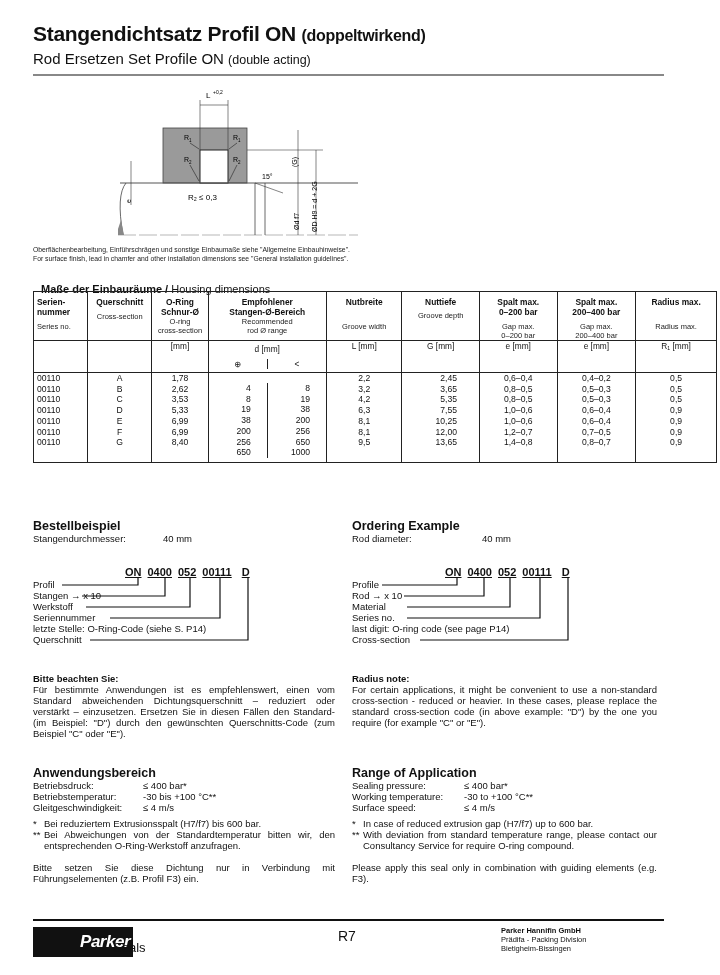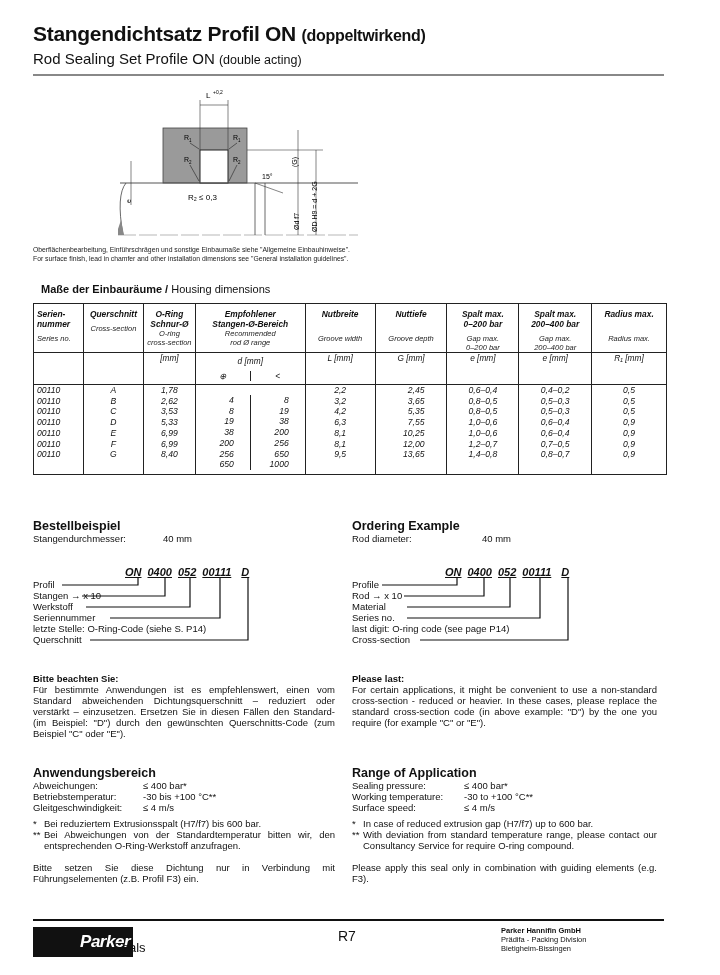--- a/index.html
+++ b/index.html
@@ -8,56 +8,56 @@
   .title-de { left: 33px; top: 22px; font-size: 21px; font-weight: bold; letter-spacing: -0.3px; }
   .title-de .sub { font-size: 16px; }
   .title-en { left: 33px; top: 50px; font-size: 15px; }
   .title-en .sub { font-size: 12.5px; }
   .hr-top { left: 33px; top: 74px; width: 631px; height: 2px; background: #888; }
   .drawing { left: 118px; top: 85px; width: 240px; height: 160px; }
   .notes-install { left: 33px; top: 245px; font-size: 6.8px; line-height: 9px; color: #222; }
   .housing-title { left: 33px; top: 283px; font-size: 11px; padding-left: 8px; }
   .housing-title b { font-weight: bold; }
 
-  table.dims { position: absolute; left: 33px; top: 303px; width: 634px; border-collapse: collapse; font-size: 8.3px; font-style: italic; }
+  table.dims { position: absolute; left: 33px; top: 291px; width: 684px; border-collapse: collapse; font-size: 8.3px; }
   table.dims td { border-left: 1.4px solid #222; border-right: 1.4px solid #222; text-align: center; vertical-align: top; padding: 0 3px; }
   table.dims { border: 1.6px solid #222; }
   .hrow td { border-bottom: 1.4px solid #222; }
   .h-de { font-weight: bold; font-size: 8.4px; line-height: 10px; padding-top: 5px; }
   .h-en { font-size: 7.5px; line-height: 9px; color: #222; margin-top: 5px; }
   .unit-row td { height: 28px; padding-top: 3px; font-size: 8.3px; }
   .body-row td { font-size: 8.6px; line-height: 10.7px; padding-top: 10px; padding-bottom: 4px; }
   .num-r { text-align: right !important; }
   .sub-cells { display: flex; margin-top: 5px; }
   .sub-cells span { flex: 1; text-align: center; }
   .sub-cells span:first-child { border-right: 1.2px solid #222; }
 
   .sec-h { font-weight: bold; font-size: 12.5px; }
   .txt { font-size: 9.5px; line-height: 11px; }
   .order { font-size: 9.5px; line-height: 11px; }
-  .code { font-weight: bold; font-size: 11px; font-style: italic; }
+  .code { font-weight: bold; font-size: 11px; }
   .code span { text-decoration: underline; margin-right: 6px; }
   .bold-s { font-weight: bold; font-size: 9.5px; }
   .just { text-align: justify; }
   .hr-bot { left: 33px; top: 919px; width: 631px; height: 2px; background: #111; }
   .logo { left: 33px; top: 927px; width: 100px; height: 30px; background: #111; color: #fff; font-weight: bold; font-size: 17px; font-style: italic; letter-spacing: -0.5px; display: flex; align-items: center; justify-content: flex-end; padding-right: 3px; box-sizing: border-box; }
   .logo-seals { left: 113px; top: 940px; font-size: 13px; }
   .pageno { left: 338px; top: 928px; font-size: 14px; }
   .company { left: 501px; top: 926px; font-size: 7.5px; line-height: 9px; }
   .company b { font-weight: bold; }
 </style>
 </head>
 <body>
 
 <div class="abs title-de">
   <span>Stangendichtsatz Profil ON</span>
   <span class="sub">(doppeltwirkend)</span>
 </div>
 <div class="abs title-en">
-  <span>Rod Sealing Set Profile ON</span>
+  <span>Rod Ersetzen Set Profile ON</span>
   <span class="sub">(double acting)</span>
 </div>
 <div class="abs hr-top"></div>
 
 <svg class="abs drawing" viewBox="0 0 240 160" width="240" height="160">
 
   <rect x="45" y="43" width="84" height="55" fill="#9a9a9a" stroke="#444" stroke-width="0.8"></rect>
   <rect x="82" y="65" width="28" height="33" fill="#fff" stroke="#222" stroke-width="1"></rect>
 
   <line x1="82" y1="15" x2="82" y2="65" stroke="#333" stroke-width="0.6"></line>
@@ -147,21 +147,21 @@
 Stangen-Ø-Bereich</div>
           <div class="h-en" style="white-space:pre-line;margin-top:0">Recommended
 rod Ø  range</div>
         </td>
     <td>
           <div class="h-de">Nutbreite</div>
           <div class="h-en" style="margin-top:15px">Groove width</div>
         </td>
     <td>
           <div class="h-de">Nuttiefe</div>
-          <div class="h-en" style="margin-top:15px">Groove depth</div>
+          <div class="h-en" style="margin-top:4px">Groove depth</div>
         </td>
     <td>
           <div class="h-de" style="white-space:pre-line">Spalt max.
 0–200 bar</div>
           <div class="h-en" style="white-space:pre-line">Gap max.
 0–200 bar</div>
         </td>
     <td>
           <div class="h-de" style="white-space:pre-line">Spalt max.
 200–400 bar</div>
@@ -333,28 +333,28 @@
   <polyline points="55,32 158,32 158,3" fill="none" stroke="#111" stroke-width="1.2"></polyline>
   <polyline points="55,43 188,43 188,3" fill="none" stroke="#111" stroke-width="1.2"></polyline>
   <polyline points="68,65 216,65 216,3" fill="none" stroke="#111" stroke-width="1.2"></polyline>
 </svg>
 
 <div class="abs" style="left:33px;top:673px;width:302px">
   <div class="bold-s">Bitte beachten Sie:</div>
   <div class="txt just">Für bestimmte Anwendungen ist es empfehlenswert, einen vom Standard abweichenden Dichtungsquerschnitt – reduziert oder verstärkt – einzusetzen. Ersetzen Sie in diesen Fällen den Standard- (im Beispiel: "D") durch den gewünschten Querschnitts-Code (zum Beispiel "C" oder "E").</div>
 </div>
 <div class="abs" style="left:352px;top:673px;width:305px">
-  <div class="bold-s">Please last:</div>
+  <div class="bold-s">Radius note:</div>
   <div class="txt just">For certain applications, it might be convenient to use a non-standard cross-section - reduced or heavier. In these cases, please replace the standard cross-section code (in above example: "D") by the one you require (for example "C" or "E").</div>
 </div>
 
 <div class="abs" style="left:33px;top:766px;width:302px">
   <div class="sec-h">Anwendungsbereich</div>
   <div class="txt" style="position:relative">
-    <div><span>Abweichungen:</span><span style="position:absolute;left:110px">≤ 400 bar*</span></div>
+    <div><span>Betriebsdruck:</span><span style="position:absolute;left:110px">≤ 400 bar*</span></div>
     <div><span>Betriebstemperatur:</span><span style="position:absolute;left:110px">-30 bis +100 °C**</span></div>
     <div><span>Gleitgeschwindigkeit:</span><span style="position:absolute;left:110px">≤ 4 m/s</span></div>
   </div>
   <div class="txt" style="margin-top:5px;display:flex">
       <span style="width:11px">*</span>
       <span>Bei reduziertem Extrusionsspalt (H7/f7) bis 600 bar.</span>
     </div>
   <div class="txt just" style="display:flex">
       <span style="width:11px;flex:none">**</span>
       <span>Bei Abweichungen von der Standardtemperatur bitten wir, den entsprechenden O-Ring-Werkstoff anzufragen.</span>

